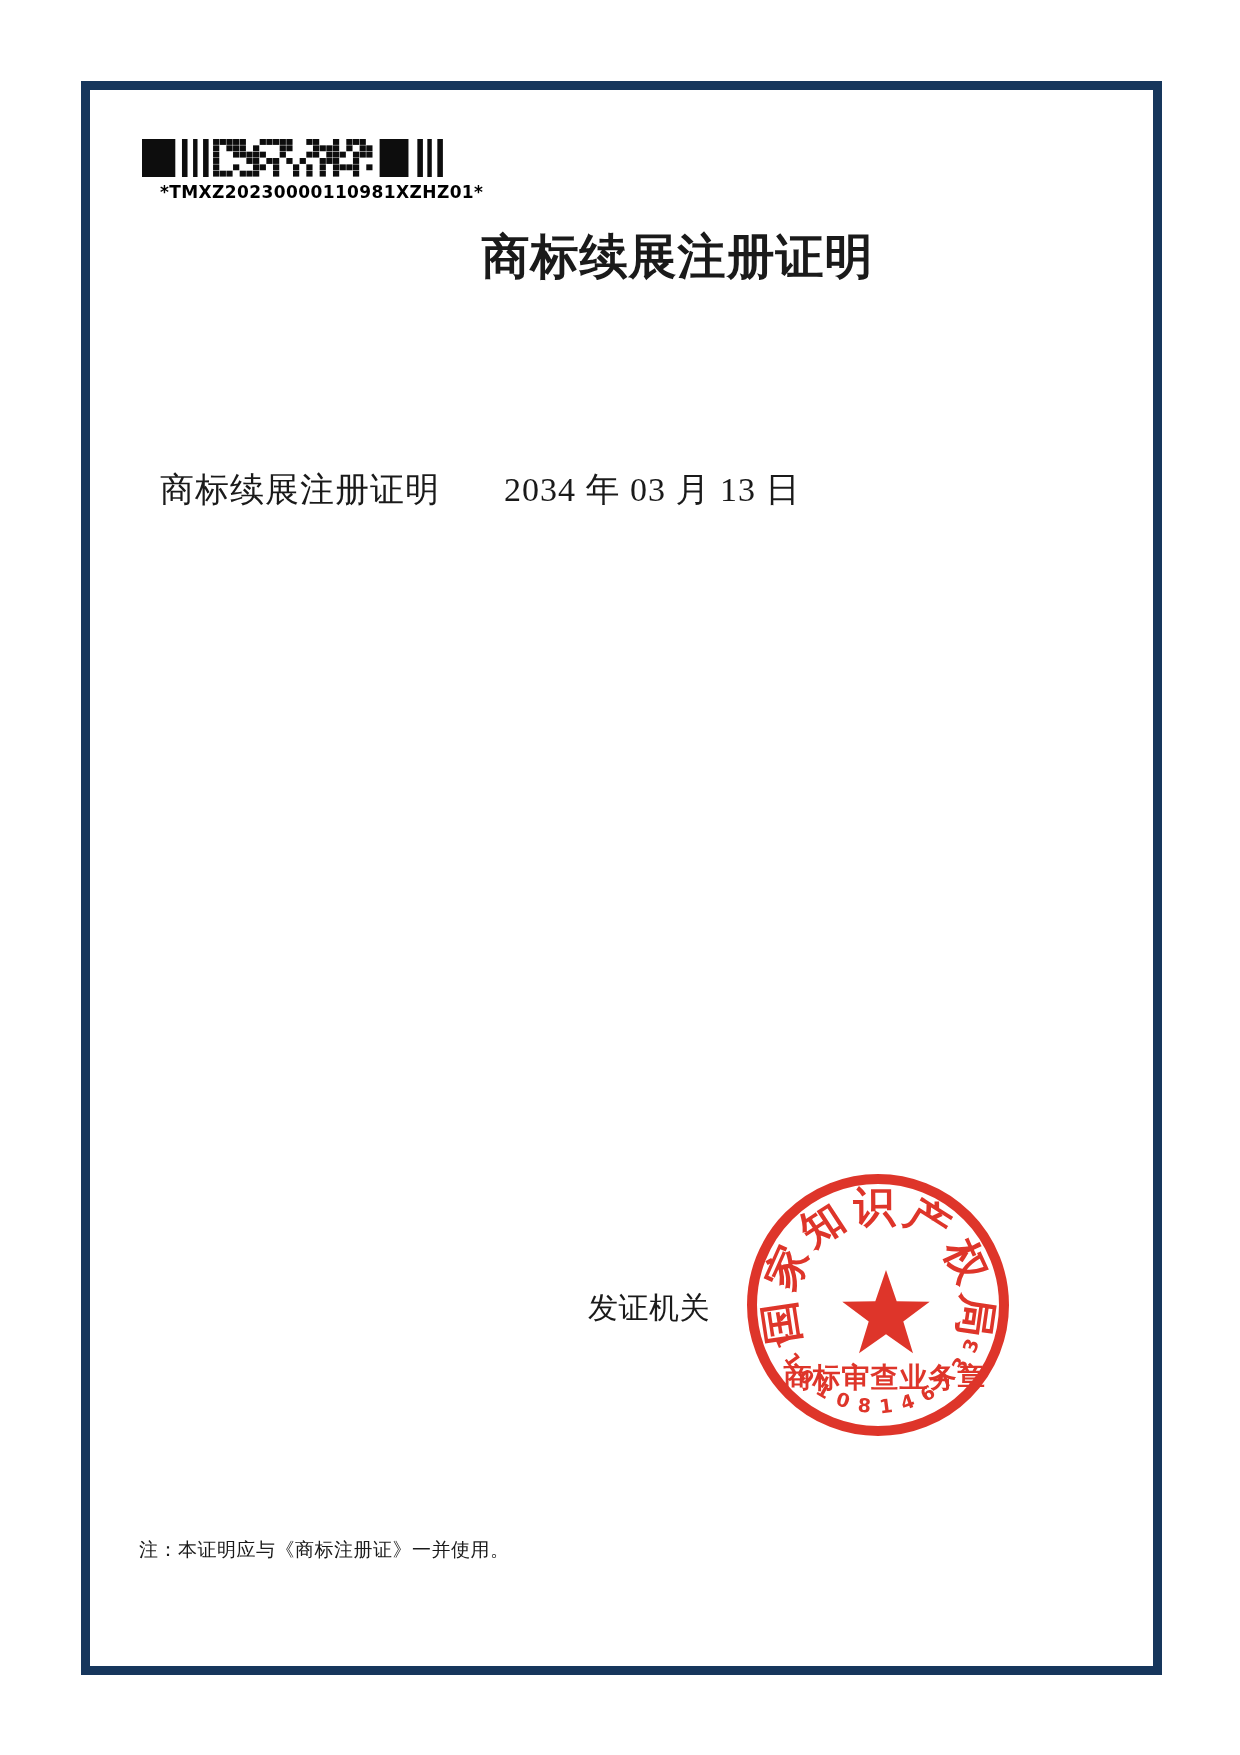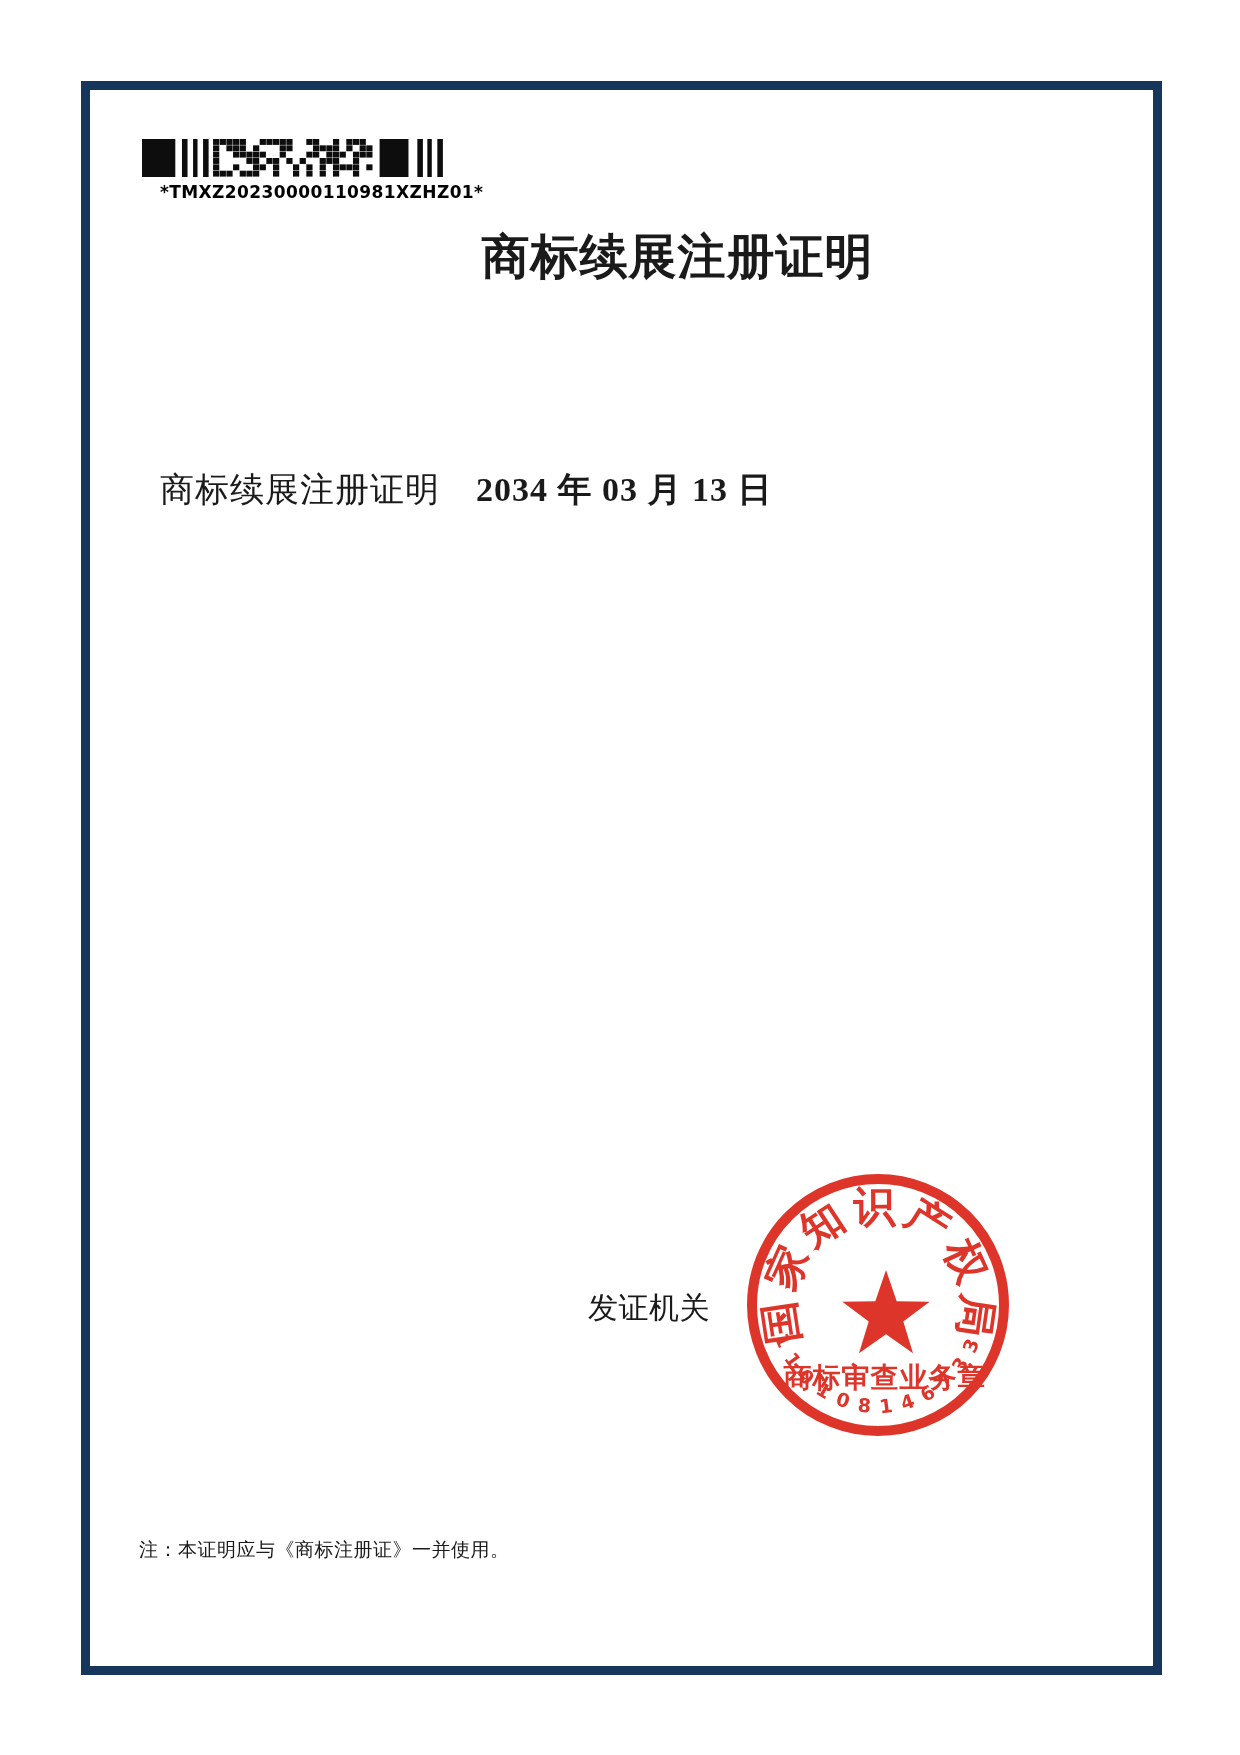--- a/index.html
+++ b/index.html
@@ -56,21 +56,21 @@
     white-space:nowrap;
   }
   .line2{
     position:absolute;
     left:160px;top:467px;
     margin:0;
     font-size:34px;
     letter-spacing:1px;
     white-space:nowrap;
   }
-  .line2 .date{margin-left:36px;font-weight:bold;}
+  .line2 .date{margin-left:64px;}
   .issuer{
     position:absolute;
     left:588px;top:1288px;
     font-size:30px;
     font-weight:normal;
     letter-spacing:0.5px;
     white-space:nowrap;
   }
   .seal{
     position:absolute;

